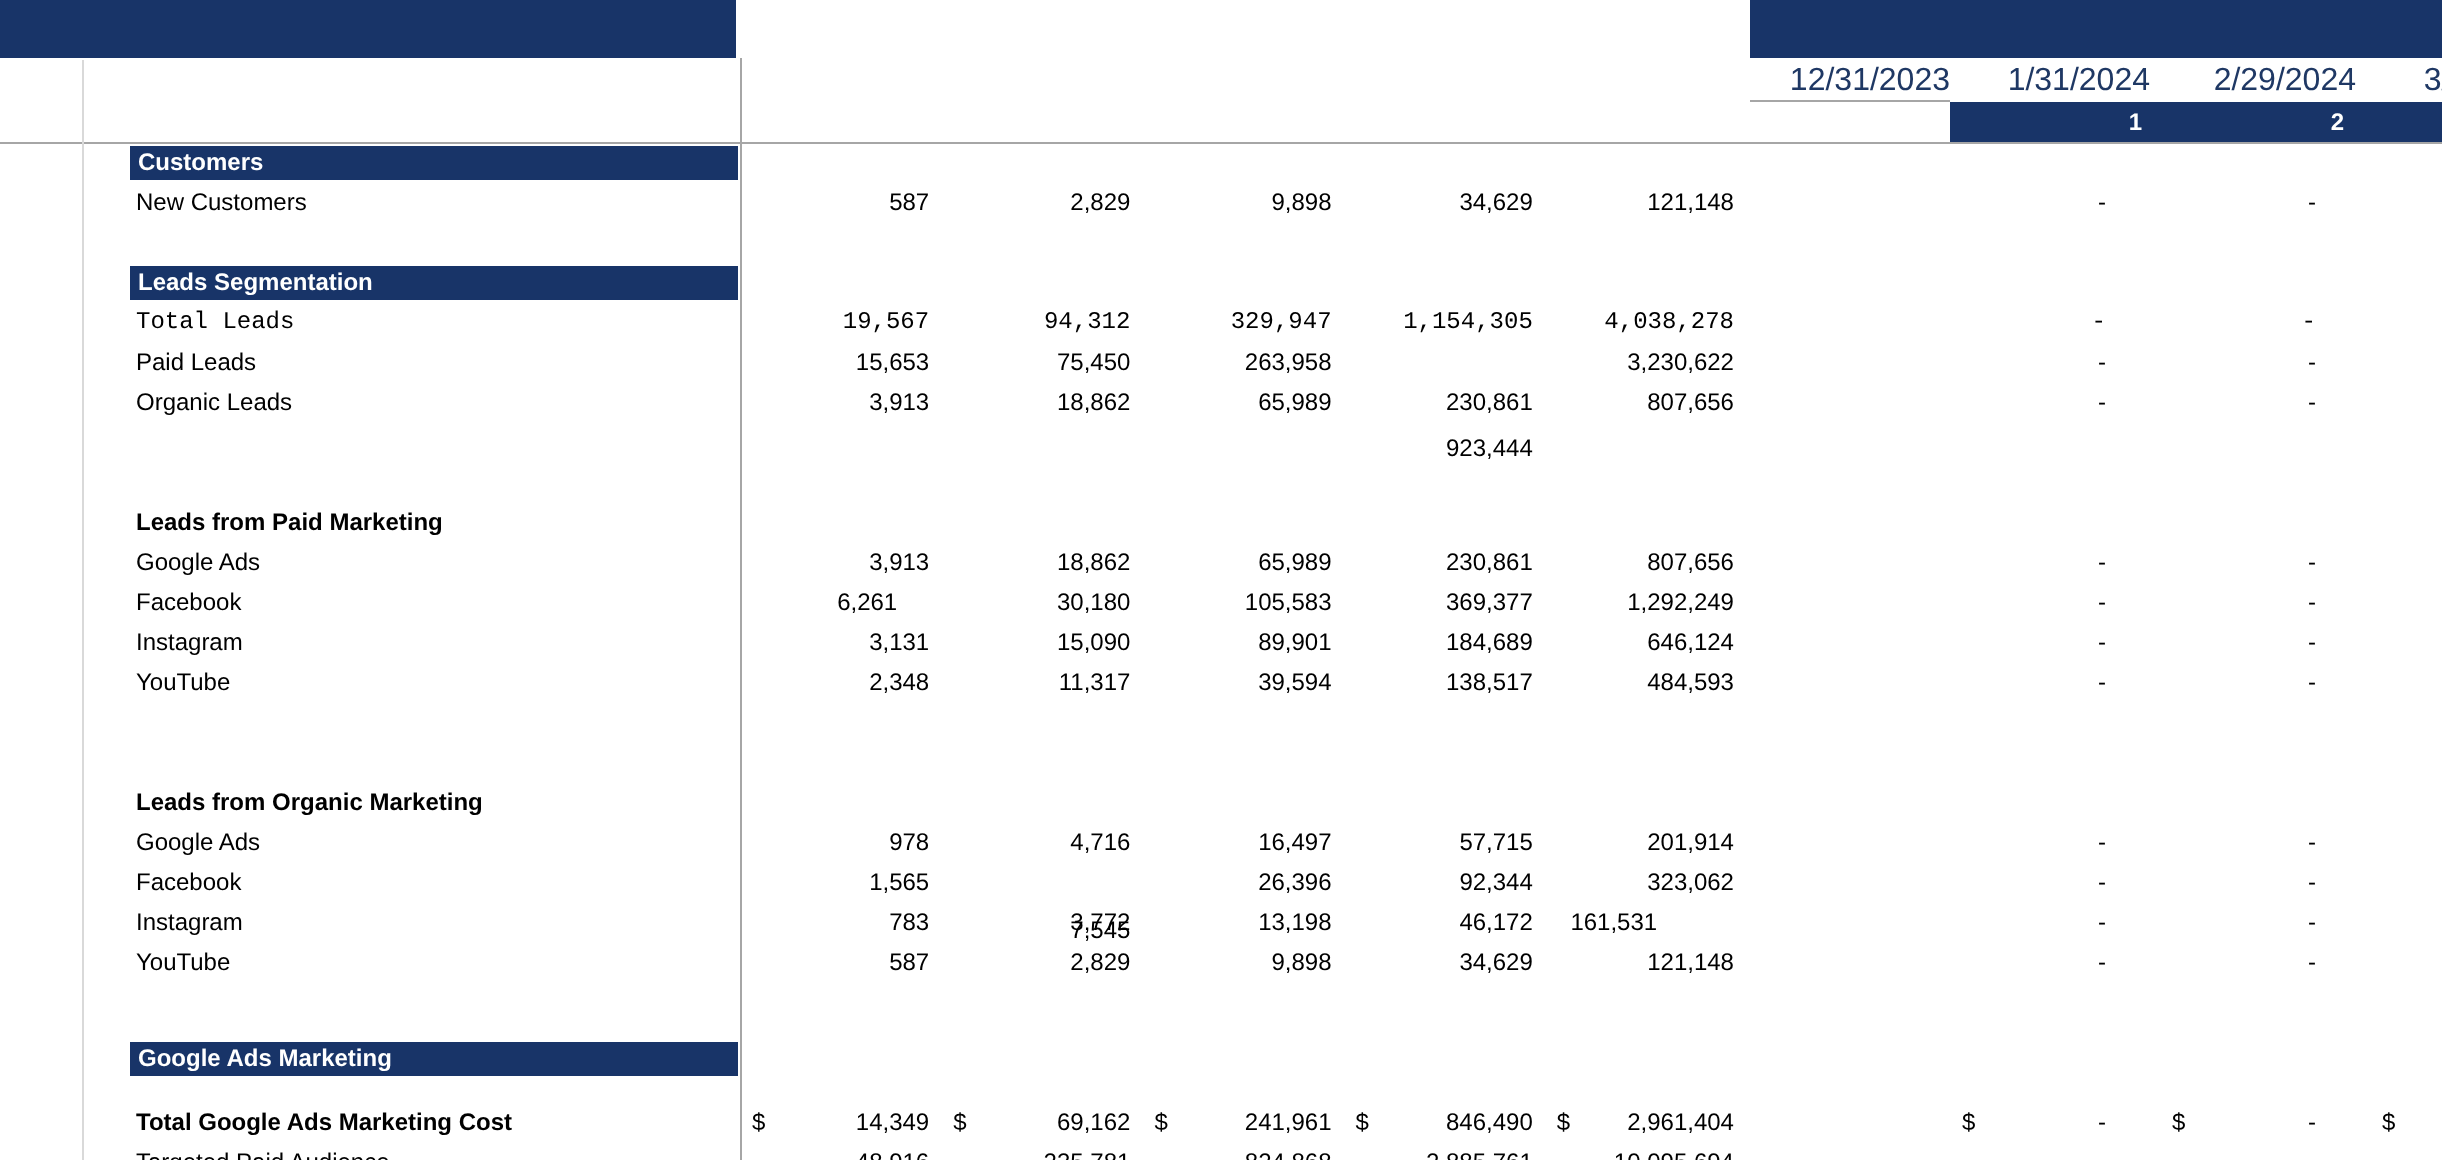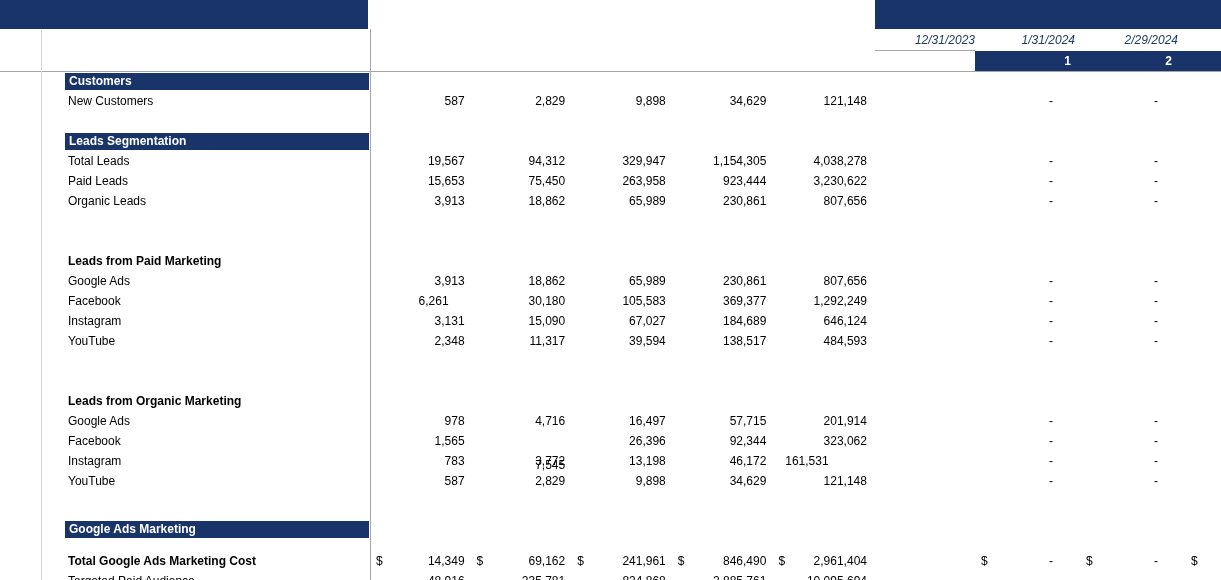--- a/index.html
+++ b/index.html
@@ -6,21 +6,21 @@
   #page{position:relative;width:1221px;height:580px;background:#ffffff;overflow:hidden;
         font-family:"Liberation Sans", sans-serif;font-size:12px;color:#000;}
   .abs{position:absolute;}
   
   .titlebar{top:0;height:29px;background:#183468;}
   #title-left{left:0;width:368px;}
   #title-mid{left:372px;width:500px;display:flex;align-items:center;justify-content:center;}
   #title-right{left:875px;width:346px;}
   #page-title{color:#fff;font-weight:bold;font-size:22px;letter-spacing:.2px;}
   
-  .date-cell{top:30px;height:21px;line-height:21px;text-align:right;color:#1F3864;font-size:12px;font-style:italic;}
+  .date-cell{top:30px;height:21px;line-height:21px;text-align:right;color:#1F3864;font-size:16px;}
   
   #year-band{top:51px;left:372px;width:503px;height:20px;background:#183468;display:flex;}
   .year-cell{flex:1;text-align:center;line-height:20px;color:#fff;font-weight:bold;font-size:12.5px;}
   
   #month-band{top:51px;left:975px;width:246px;height:20px;background:#183468;}
   .mnum-cell{top:51px;height:20px;line-height:20px;text-align:right;color:#fff;font-weight:bold;font-size:12px;}
   
   .hline{height:1px;background:#a6a6a6;}
   .vline{width:1px;background:#a6a6a6;}
   .vline-faint{width:1px;background:#d9d9d9;}
@@ -72,36 +72,36 @@
         <div class="cell" style="left: 573.2px; width: 100.6px;">9,898</div>
         <div class="cell" style="left: 673.8px; width: 100.6px;">34,629</div>
         <div class="cell" style="left: 774.4px; width: 100.6px;">121,148</div>
         <div class="mcell" style="left: 975px; width: 105px;">-</div>
         <div class="mcell" style="left: 1080px; width: 105px;">-</div>
       </div>
       <div class="row" style="top: 111px;"></div>
       <div class="row" style="top: 131px;">
         <div class="sec-bar">Leads Segmentation</div>
       </div>
-      <div class="row" style="top: 151px;">
+      <div class="row" style="top: 151px; font-family: Liberation Mono, monospace;">
         <div class="row-label">Total Leads</div>
         <div class="cell" style="left: 372px; width: 100.6px;">19,567</div>
         <div class="cell" style="left: 472.6px; width: 100.6px;">94,312</div>
         <div class="cell" style="left: 573.2px; width: 100.6px;">329,947</div>
         <div class="cell" style="left: 673.8px; width: 100.6px;">1,154,305</div>
         <div class="cell" style="left: 774.4px; width: 100.6px;">4,038,278</div>
         <div class="mcell" style="left: 975px; width: 105px;">-</div>
         <div class="mcell" style="left: 1080px; width: 105px;">-</div>
       </div>
       <div class="row" style="top: 171px;">
         <div class="row-label">Paid Leads</div>
         <div class="cell" style="left: 372px; width: 100.6px;">15,653</div>
         <div class="cell" style="left: 472.6px; width: 100.6px;">75,450</div>
         <div class="cell" style="left: 573.2px; width: 100.6px;">263,958</div>
-        <div class="cell" style="left: 673.8px; width: 100.6px;">923,444</div>
+        <div class="cell" style="left: 673.8px; width: 100.6px; margin-top: 43px;">923,444</div>
         <div class="cell" style="left: 774.4px; width: 100.6px;">3,230,622</div>
         <div class="mcell" style="left: 975px; width: 105px;">-</div>
         <div class="mcell" style="left: 1080px; width: 105px;">-</div>
       </div>
       <div class="row" style="top: 191px;">
         <div class="row-label">Organic Leads</div>
         <div class="cell" style="left: 372px; width: 100.6px;">3,913</div>
         <div class="cell" style="left: 472.6px; width: 100.6px;">18,862</div>
         <div class="cell" style="left: 573.2px; width: 100.6px;">65,989</div>
         <div class="cell" style="left: 673.8px; width: 100.6px;">230,861</div>
@@ -131,21 +131,21 @@
         <div class="cell" style="left: 573.2px; width: 100.6px;">105,583</div>
         <div class="cell" style="left: 673.8px; width: 100.6px;">369,377</div>
         <div class="cell" style="left: 774.4px; width: 100.6px;">1,292,249</div>
         <div class="mcell" style="left: 975px; width: 105px;">-</div>
         <div class="mcell" style="left: 1080px; width: 105px;">-</div>
       </div>
       <div class="row" style="top: 311px;">
         <div class="row-label">Instagram</div>
         <div class="cell" style="left: 372px; width: 100.6px;">3,131</div>
         <div class="cell" style="left: 472.6px; width: 100.6px;">15,090</div>
-        <div class="cell" style="left: 573.2px; width: 100.6px;">67,027</div>
+        <div class="cell" style="left: 573.2px; width: 100.6px;">89,901</div>
         <div class="cell" style="left: 673.8px; width: 100.6px;">184,689</div>
         <div class="cell" style="left: 774.4px; width: 100.6px;">646,124</div>
         <div class="mcell" style="left: 975px; width: 105px;">-</div>
         <div class="mcell" style="left: 1080px; width: 105px;">-</div>
       </div>
       <div class="row" style="top: 331px;">
         <div class="row-label">YouTube</div>
         <div class="cell" style="left: 372px; width: 100.6px;">2,348</div>
         <div class="cell" style="left: 472.6px; width: 100.6px;">11,317</div>
         <div class="cell" style="left: 573.2px; width: 100.6px;">39,594</div>

